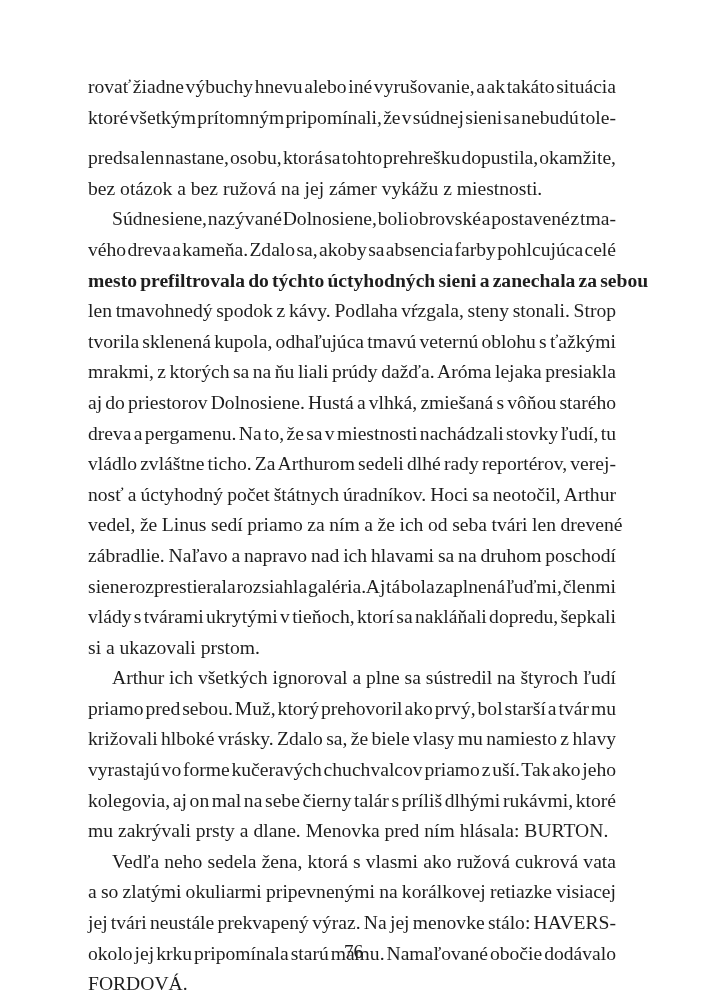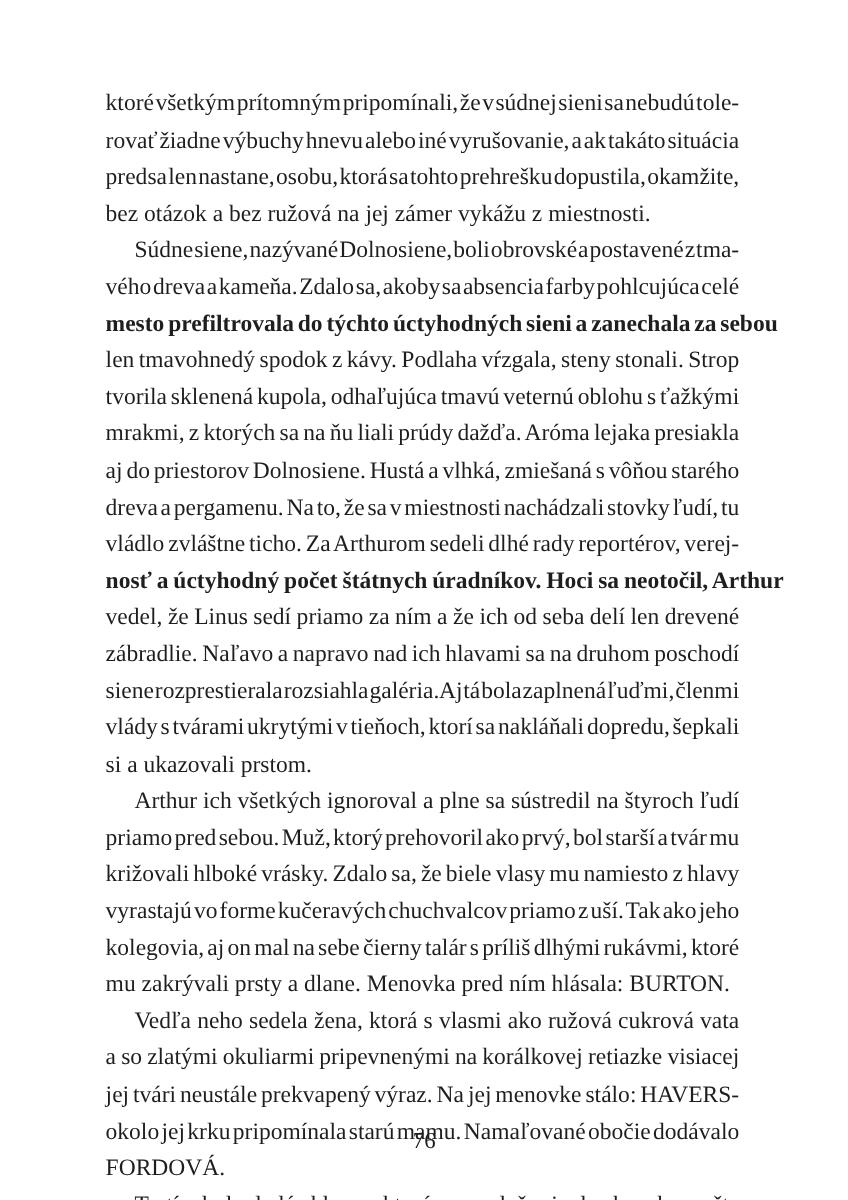--- a/index.html
+++ b/index.html
@@ -38,37 +38,37 @@
       font-size: 19px;
       color: #1e1e1e;
     }
   </style>
 </head>
 <body>
 
 <div class="page">
   <div class="text-block" id="text-block">
       <div>
+        <span class="line" style="display: block; text-align-last: left; word-spacing: -3.26094px;">rovať žiadne výbuchy hnevu alebo iné vyrušovanie, a ak takáto situácia</span>
         <span class="line" style="display: block; text-align-last: left; word-spacing: -3.63125px;">ktoré všetkým prítomným pripomínali, že v súdnej sieni sa nebudú tole-</span>
-        <span class="line" style="display: block; text-align-last: left; word-spacing: -3.26094px;">rovať žiadne výbuchy hnevu alebo iné vyrušovanie, a ak takáto situácia</span>
-        <span class="line" style="display: block; text-align-last: left; word-spacing: -3.78819px;">predsa len nastane, osobu, ktorá sa tohto prehrešku dopustila, okamžite,</span>
+        <span class="line" style="display: block; text-align-last: left; word-spacing: -3.78819px; margin-top: 10px;">predsa len nastane, osobu, ktorá sa tohto prehrešku dopustila, okamžite,</span>
         <span class="line last">bez otázok a bez ružová na jej zámer vykážu z miestnosti.</span>
       </div>
       <div>
         <span class="line indent" style="display: block; text-align-last: left; word-spacing: -4.03472px;">Súdne siene, nazývané Dolnosiene, boli obrovské a postavené z tma-</span>
         <span class="line" style="display: block; text-align-last: left; word-spacing: -3.58381px; font-family: Liberation Serif, serif;">vého dreva a kameňa. Zdalo sa, akoby sa absencia farby pohlcujúca celé</span>
         <span class="line" style="display: block; text-align-last: left; word-spacing: -1.72569px; font-weight: bold;">mesto prefiltrovala do týchto úctyhodných sieni a zanechala za sebou</span>
         <span class="line" style="display: block; text-align-last: left; word-spacing: -1.17188px;">len tmavohnedý spodok z kávy. Podlaha vŕzgala, steny stonali. Strop</span>
         <span class="line" style="display: block; text-align-last: left; word-spacing: -1.67773px;">tvorila sklenená kupola, odhaľujúca tmavú veternú oblohu s ťažkými</span>
         <span class="line" style="display: block; text-align-last: left; word-spacing: -1.37784px;">mrakmi, z ktorých sa na ňu liali prúdy dažďa. Aróma lejaka presiakla</span>
         <span class="line" style="display: block; text-align-last: left; word-spacing: -1.72344px;">aj do priestorov Dolnosiene. Hustá a vlhká, zmiešaná s vôňou starého</span>
         <span class="line" style="display: block; text-align-last: left; word-spacing: -2.56641px;">dreva a pergamenu. Na to, že sa v miestnosti nachádzali stovky ľudí, tu</span>
         <span class="line" style="display: block; text-align-last: left; word-spacing: -1.7066px;">vládlo zvláštne ticho. Za Arthurom sedeli dlhé rady reportérov, verej-</span>
-        <span class="line" style="display: block; text-align-last: left; word-spacing: -0.831597px; font-weight: bold;">nosť a úctyhodný počet štátnych úradníkov. Hoci sa neotočil, Arthur</span>
-        <span class="line" style="display: block; text-align-last: left; word-spacing: -0.331473px;">vedel, že Linus sedí priamo za ním a že ich od seba delí len drevené</span>
+        <span class="line" style="display: block; text-align-last: left; word-spacing: -0.831597px;">nosť a úctyhodný počet štátnych úradníkov. Hoci sa neotočil, Arthur</span>
+        <span class="line" style="display: block; text-align-last: left; word-spacing: -0.331473px;">vedel, že Linus sedí priamo za ním a že ich od seba tvári len drevené</span>
         <span class="line" style="display: block; text-align-last: left; word-spacing: -1.04375px;">zábradlie. Naľavo a napravo nad ich hlavami sa na druhom poschodí</span>
         <span class="line" style="display: block; text-align-last: left; word-spacing: -4.13542px;">siene rozprestierala rozsiahla galéria. Aj tá bola zaplnená ľuďmi, členmi</span>
         <span class="line" style="display: block; text-align-last: left; word-spacing: -2.59375px;">vlády s tvárami ukrytými v tieňoch, ktorí sa nakláňali dopredu, šepkali</span>
         <span class="line last">si a ukazovali prstom.</span>
       </div>
       <div>
         <span class="line indent" style="display: block; text-align-last: left; word-spacing: -0.0234375px;">Arthur ich všetkých ignoroval a plne sa sústredil na štyroch ľudí</span>
         <span class="line" style="display: block; text-align-last: left; word-spacing: -2.93359px;">priamo pred sebou. Muž, ktorý prehovoril ako prvý, bol starší a tvár mu</span>
         <span class="line" style="display: block; text-align-last: left; word-spacing: -1.49858px;">križovali hlboké vrásky. Zdalo sa, že biele vlasy mu namiesto z hlavy</span>
         <span class="line" style="display: block; text-align-last: left; word-spacing: -3.12188px;">vyrastajú vo forme kučeravých chuchvalcov priamo z uší. Tak ako jeho</span>

